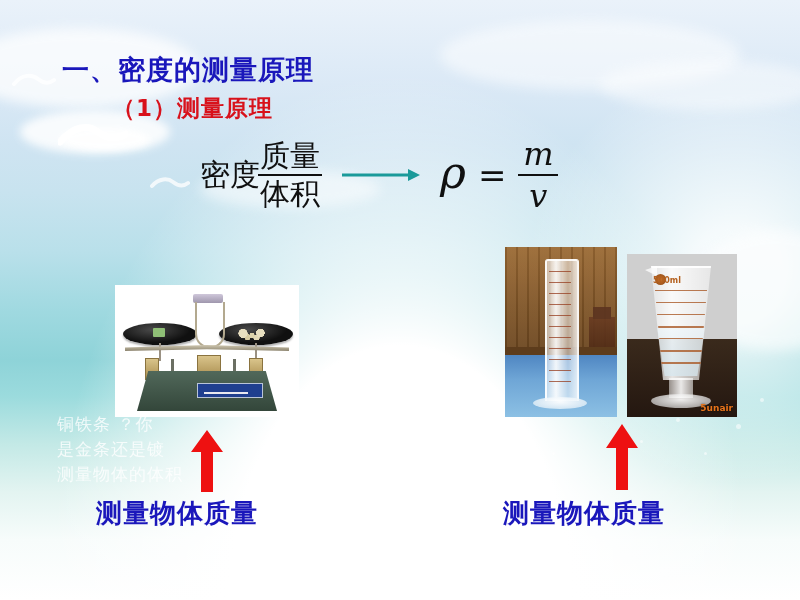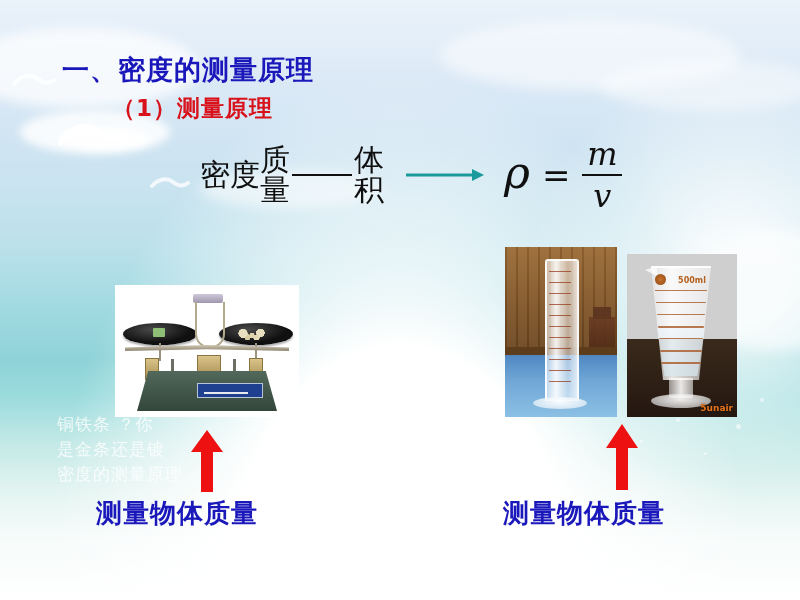--- a/index.html
+++ b/index.html
@@ -56,21 +56,21 @@
     letter-spacing:1px;white-space:nowrap;
   }
 
   
   .formula{
     position:absolute;left:200px;top:138px;
     display:flex;align-items:center;
     font-family:"DejaVu Serif","Liberation Serif",serif;color:#101010;
   }
   .f-word{font-size:30px;line-height:1;}
-  .frac{display:inline-flex;flex-direction:row;align-items:center;margin-left:-2px;}
+  .frac{display:inline-flex;flex-direction:column;align-items:center;margin-left:-2px;}
   .frac .num{font-size:30px;line-height:1.0;padding:0 2px;}
   .frac .bar{height:2px;background:#101010;width:100%;margin:3px 0;}
   .frac .den{font-size:30px;line-height:1.0;padding:0 2px;}
 
   .arrow-teal{margin:0 16px 0 20px;display:flex;align-items:center;}
 
   .eq{display:flex;align-items:center;margin-left:4px;
       font-family:"DejaVu Serif","Liberation Serif",serif;}
   .eq .rho{font-size:44px;font-style:italic;line-height:1;padding-bottom:4px;}
   .eq .eqsign{font-size:34px;margin:0 12px;line-height:1;}
@@ -149,21 +149,21 @@
   .bk-bg{position:absolute;inset:0;background:linear-gradient(to bottom,#cfcfcf 0 52%,#3a2a1c 52%,#241710 100%);}
   .bk-body{position:absolute;left:24px;top:12px;width:60px;height:112px;
            background:linear-gradient(to right,rgba(255,255,255,.45),rgba(255,255,255,.88) 35%,rgba(255,255,255,.5));
            clip-path:polygon(0 0,100% 0,80% 100%,20% 100%);
            border-top:2px solid rgba(255,255,255,.9);}
   .bk-spout{position:absolute;left:18px;top:12px;width:12px;height:10px;
             background:rgba(255,255,255,.75);clip-path:polygon(0 40%,100% 0,100% 100%);}
   .bk-ticks{position:absolute;left:28px;top:36px;width:52px;height:84px;
             background:repeating-linear-gradient(to bottom,rgba(170,90,40,.8) 0 1.5px,transparent 1.5px 12px);
             clip-path:polygon(0 0,100% 0,86% 100%,14% 100%);}
-  .bk-mark{position:absolute;left:43px;top:20px;width:44px;height:14px;
+  .bk-mark{position:absolute;left:18px;top:20px;width:44px;height:14px;
            color:#b4601e;font-size:8px;font-weight:bold;
            font-family:"DejaVu Sans","Liberation Sans",sans-serif;line-height:14px;text-align:center;}
   .bk-logo{position:absolute;left:28px;top:20px;width:11px;height:11px;border-radius:50%;
            background:radial-gradient(circle,#c8702a,#8c4a17);}
   .bk-stem{position:absolute;left:42px;top:124px;width:24px;height:20px;
            background:linear-gradient(to right,rgba(255,255,255,.5),rgba(255,255,255,.9),rgba(255,255,255,.55));}
   .bk-foot{position:absolute;left:24px;top:140px;width:60px;height:14px;border-radius:50%;
            background:radial-gradient(ellipse at 50% 40%,rgba(255,255,255,.92),rgba(210,210,210,.6));}
   .bk-water{position:absolute;left:30px;top:74px;width:48px;height:48px;
             background:linear-gradient(to bottom,rgba(235,245,250,.55),rgba(215,232,240,.75));
@@ -308,21 +308,21 @@
     <div class="bk-logo"></div>
     <div class="bk-mark">500ml</div>
     <div class="bk-stem"></div>
     <div class="bk-foot"></div>
     <div class="bk-wm">5unair</div>
   </div>
 
   <div class="faint">
     <div>铜铁条 ？你</div>
     <div>是金条还是镀</div>
-    <div>密度的测量原理</div>
+    <div>测量物体的体积</div>
   </div>
 
   <div class="red-arrow ra-left">
     <svg width="34" height="62" viewBox="0 0 34 62">
         <polygon points="17,0 33,22 23,22 23,62 11,62 11,22 1,22" fill="#ee1111"></polygon>
       </svg>
   </div>
   <div class="red-arrow ra-right">
     <svg width="34" height="66" viewBox="0 0 34 66">
         <polygon points="17,0 33,24 23,24 23,66 11,66 11,24 1,24" fill="#ee1111"></polygon>

